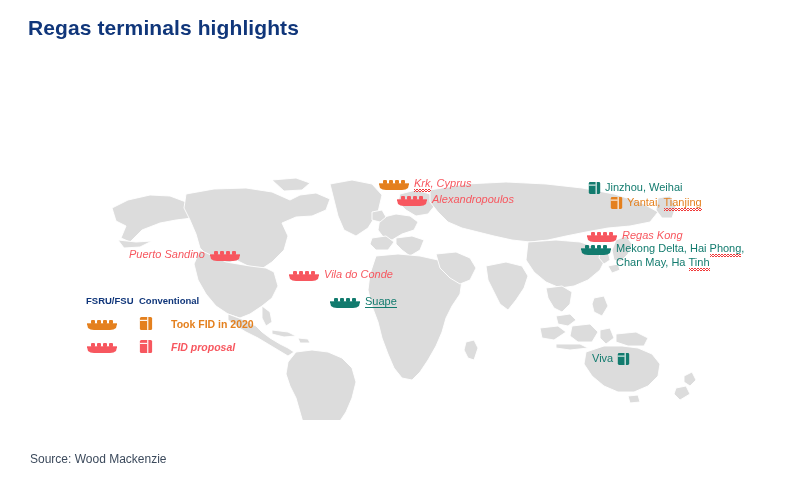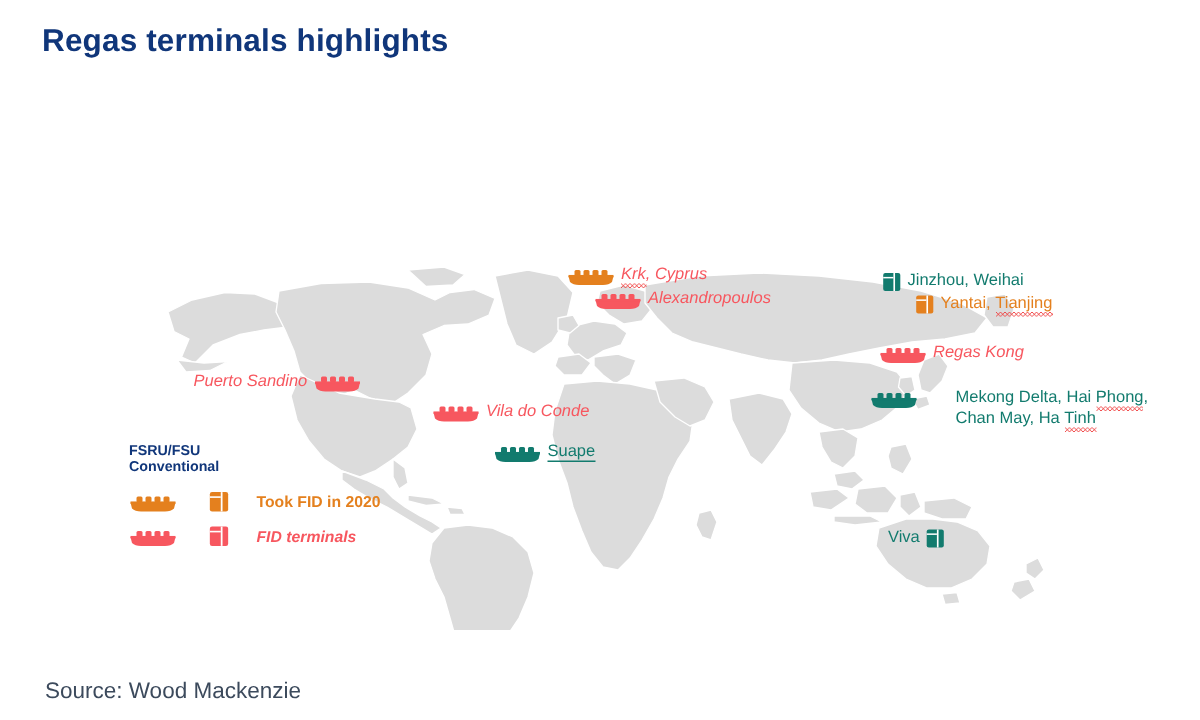--- a/index.html
+++ b/index.html
@@ -35,21 +35,21 @@
     color: #10367a;
     letter-spacing: 0.1px;
     white-space: nowrap;
   }
 
   
   #source {
     position: absolute;
     left: 30px;
     top: 452px;
-    font-size: 15px;
+    font-size: 12px;
     color: #3c4a5c;
     white-space: nowrap;
     text-align: right;
   }
 
   
   #map-wrap {
     position: absolute;
     left: 0;
     top: 90px;
@@ -108,21 +108,20 @@
     left: 86px;
     top: 295px;
     width: 180px;
   }
   .legend-head {
     display: flex;
     font-size: 9.5px;
     font-weight: bold;
     color: #10367a;
     margin-bottom: 8px;
-    flex-direction: column;
   }
   .legend-head .h1 { width: 53px; }
   .legend-row {
     display: flex;
     align-items: center;
     height: 19px;
     margin-bottom: 4px;
     text-align: center;
   }
   .legend-row .col-fsru {
@@ -325,21 +324,21 @@
           <rect x="17" y="3" width="4" height="4" rx="1"></rect>
           <rect x="23" y="3" width="4" height="4" rx="1"></rect>
           <path d="M1 7 H31 L30 11 Q28 13 24 13 H8 Q4 13 2 11 Z"></path>
           <rect x="1" y="6.3" width="30" height="1.6"></rect>
         </g>
       </svg>
     </span>
     <span class="lbl c-red gap-l">Regas Kong</span>
   </div>
 
-  <div class="marker" style="left:580px; top:259px;gap:21px;">
+  <div class="marker" style="left:580px; top:242px;">
     <span class="icon-slot">
       <svg width="32" height="14" viewBox="0 0 32 14">
         <g fill="#127b6e">
           <rect x="5" y="3" width="4" height="4" rx="1"></rect>
           <rect x="11" y="3" width="4" height="4" rx="1"></rect>
           <rect x="17" y="3" width="4" height="4" rx="1"></rect>
           <rect x="23" y="3" width="4" height="4" rx="1"></rect>
           <path d="M1 7 H31 L30 11 Q28 13 24 13 H8 Q4 13 2 11 Z"></path>
           <rect x="1" y="6.3" width="30" height="1.6"></rect>
         </g>
@@ -406,20 +405,20 @@
           </g>
         </svg>
       </span>
       <span class="col-conv">
         <svg width="14" height="15" viewBox="0 0 13 14">
           <path d="M0.8 2.4 Q0.8 1 2.2 1 H10.8 Q12.2 1 12.2 2.4 V11.6 Q12.2 13 10.8 13 H2.2 Q0.8 13 0.8 11.6 Z" fill="#f7575f"></path>
           <rect x="7.6" y="1" width="1.1" height="12" fill="#ffffff"></rect>
           <rect x="0.8" y="3.6" width="6.8" height="1" fill="#ffffff"></rect>
         </svg>
       </span>
-      <span class="col-lbl c-red">FID terminals</span>
+      <span class="col-lbl c-red">FID proposal</span>
     </div>
 
   </div>
 
   <div id="source">Source: Wood Mackenzie</div>
 
 </div>
 
 </body></html>

